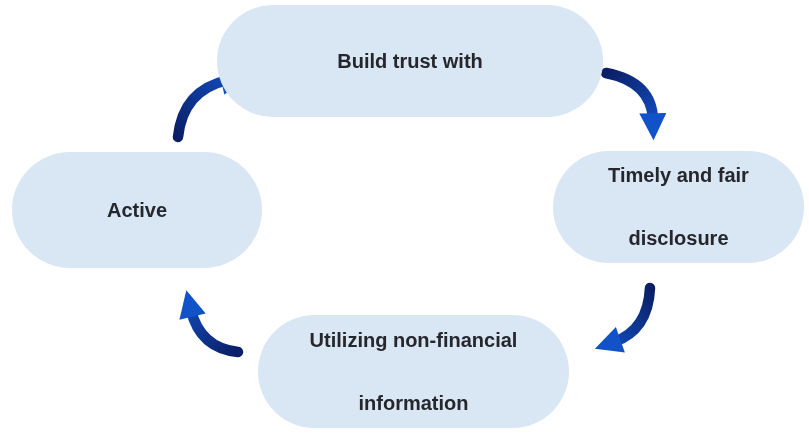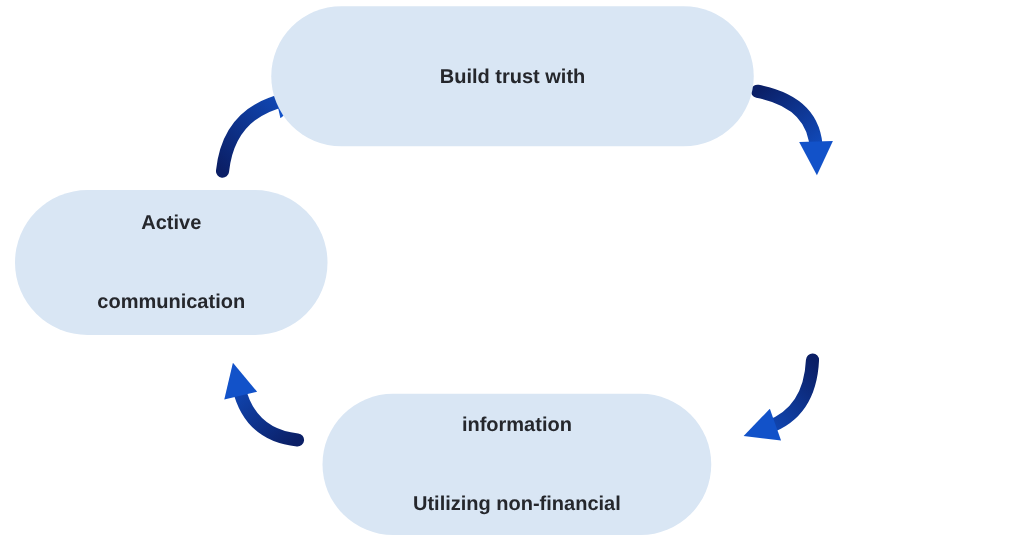--- a/index.html
+++ b/index.html
@@ -23,21 +23,21 @@
   .node {
     position: absolute;
     background: var(--node_fill, #d9e6f4);
     color: var(--node_text, #25272c);
     border-radius: 58px;
     display: flex;
     flex-direction: column;
     justify-content: center;
     text-align: center;
     font-weight: bold;
-    font-size: 16px;
+    font-size: 20px;
     line-height: 35px;
     gap: 28px;
   }
   .node--top    { left: 217px; top: 5px;   width: 386px; height: 112px; }
   .node--right  { left: 553px; top: 151px; width: 251px; height: 112px; }
   .node--bottom { left: 258px; top: 315px; width: 311px; height: 113px; }
   .node--left   { left: 12px;   top: 152px; width: 250px; height: 116px; }
   .arrows-layer {
     position: absolute;
     inset: 0;
@@ -78,24 +78,27 @@
 
     <path d="M 238 352 Q 200 348 191 310" fill="none" stroke="url(#g-bottom-left)" stroke-width="10.5" stroke-linecap="round" marker-end="url(#arrow-head)"></path>
 
     <path d="M 178 137 Q 183 90 228 80" fill="none" stroke="url(#g-left-top)" stroke-width="10.5" stroke-linecap="round" marker-end="url(#arrow-head)"></path>
   </svg>
 
   <div class="node node--top">
     <span>Build trust with</span>
   </div>
 
+  <div class="node node--right">
+    <span>Timely and fair</span>
+    <span>disclosure</span>
+  </div>
 
   <div class="node node--bottom">
+    <span>Utilizing non-financial</span>
     <span>information</span>
-    <span>Utilizing non-financial</span>
   </div>
 
   <div class="node node--left">
     <span>Active</span>
-    <span>communication</span>
   </div>
 
 </div>
 
 </body></html>

